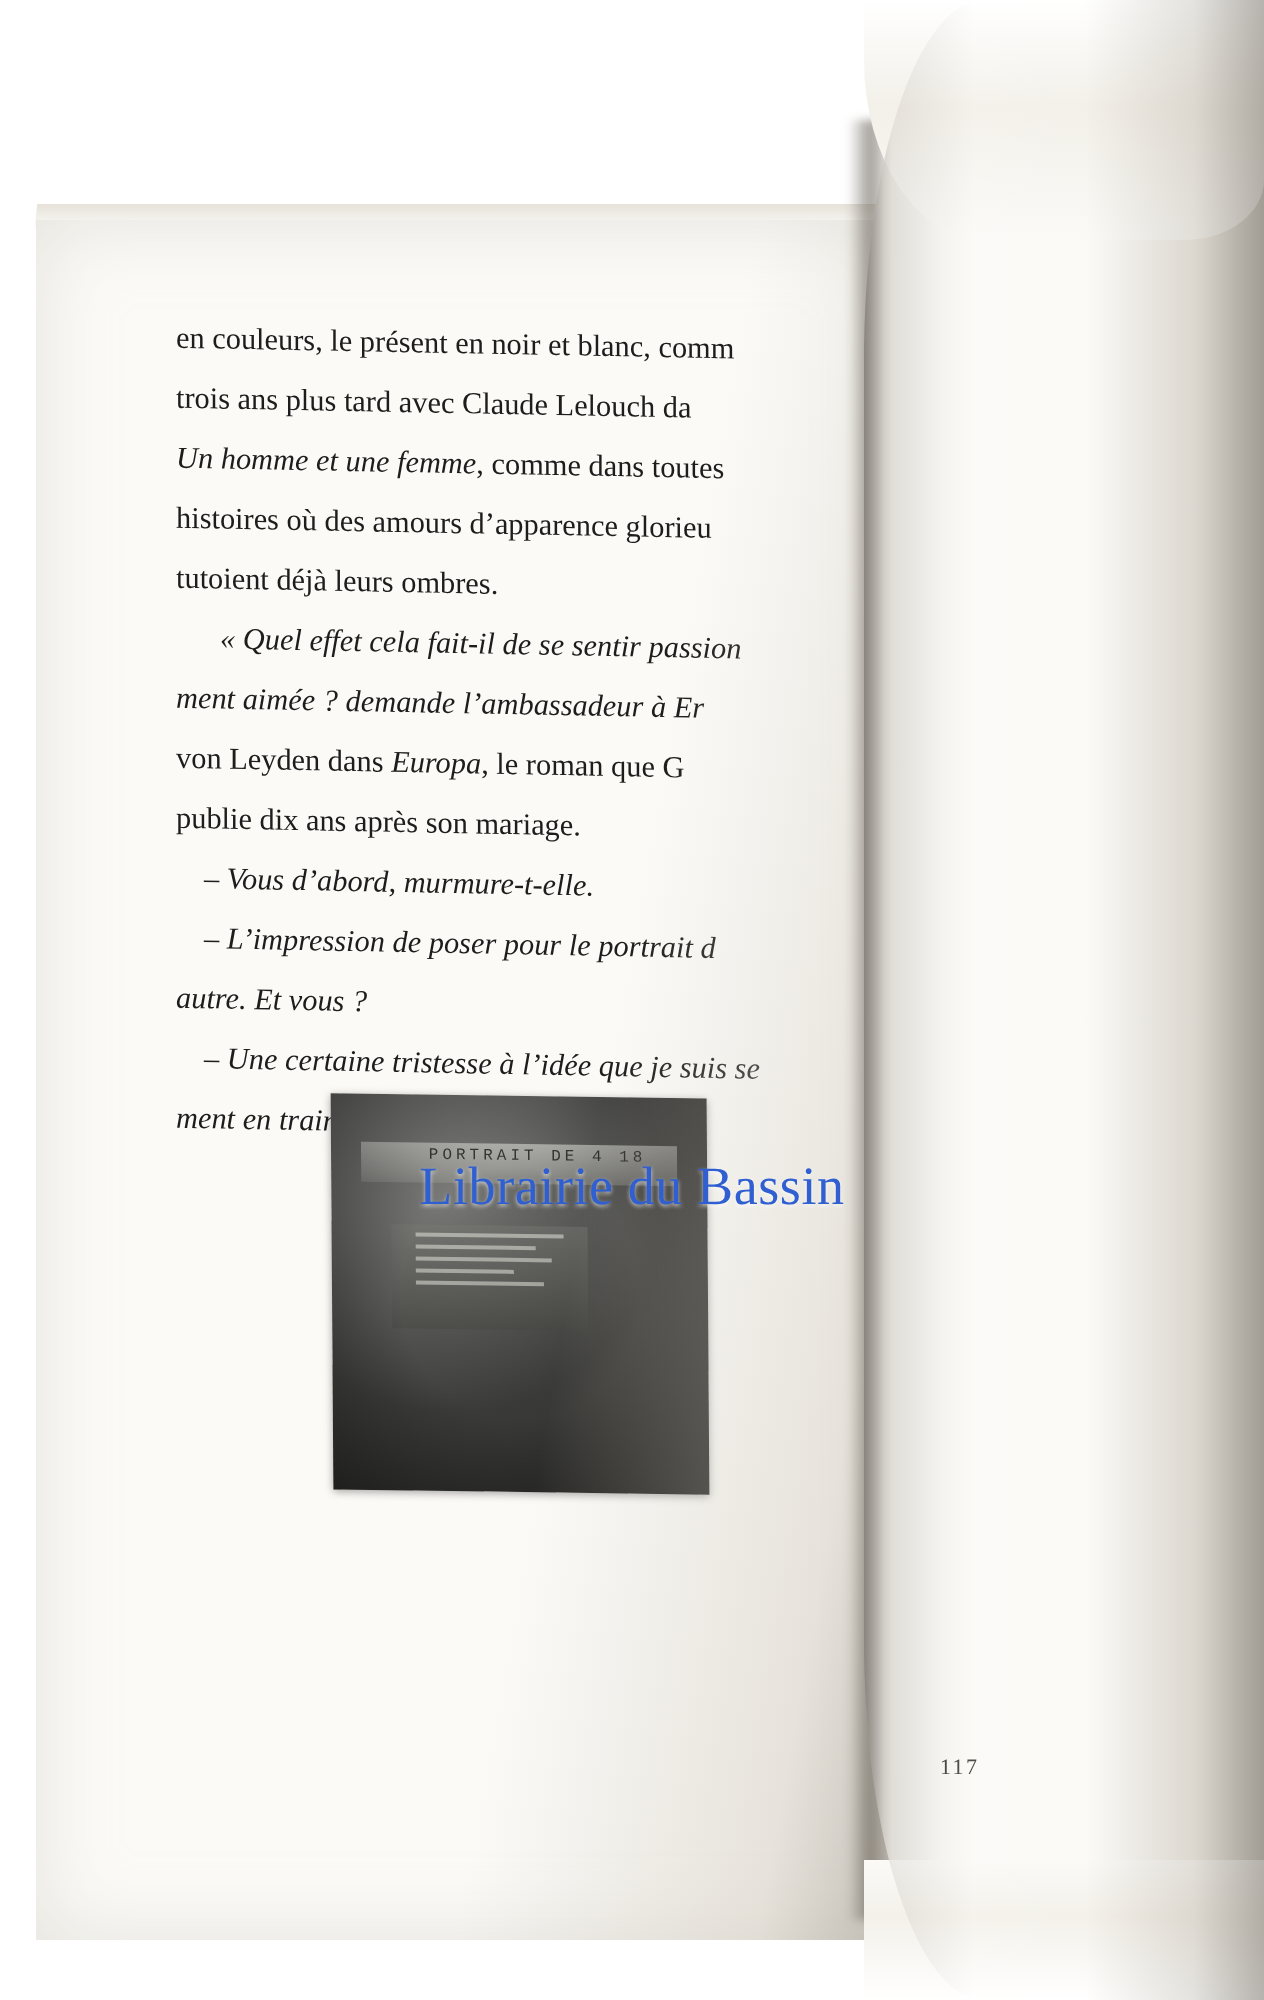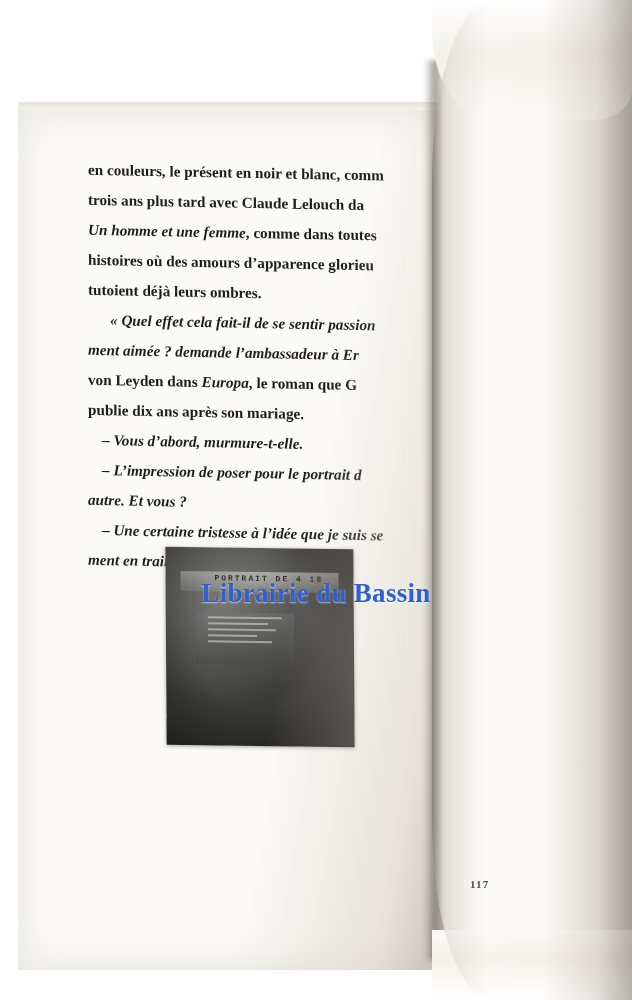--- a/index.html
+++ b/index.html
@@ -7,21 +7,20 @@
     padding: 0;
     background: #ffffff;
   }
   #scene {
     position: relative;
     width: 632px;
     height: 1000px;
     overflow: hidden;
     background: #ffffff;
     font-family: "Liberation Serif", serif;
-    font-weight: bold;
   }
 
   
   .page-left {
     position: absolute;
     left: 18px;
     top: 110px;
     width: 430px;
     height: 860px;
     background: #fbfaf7;

